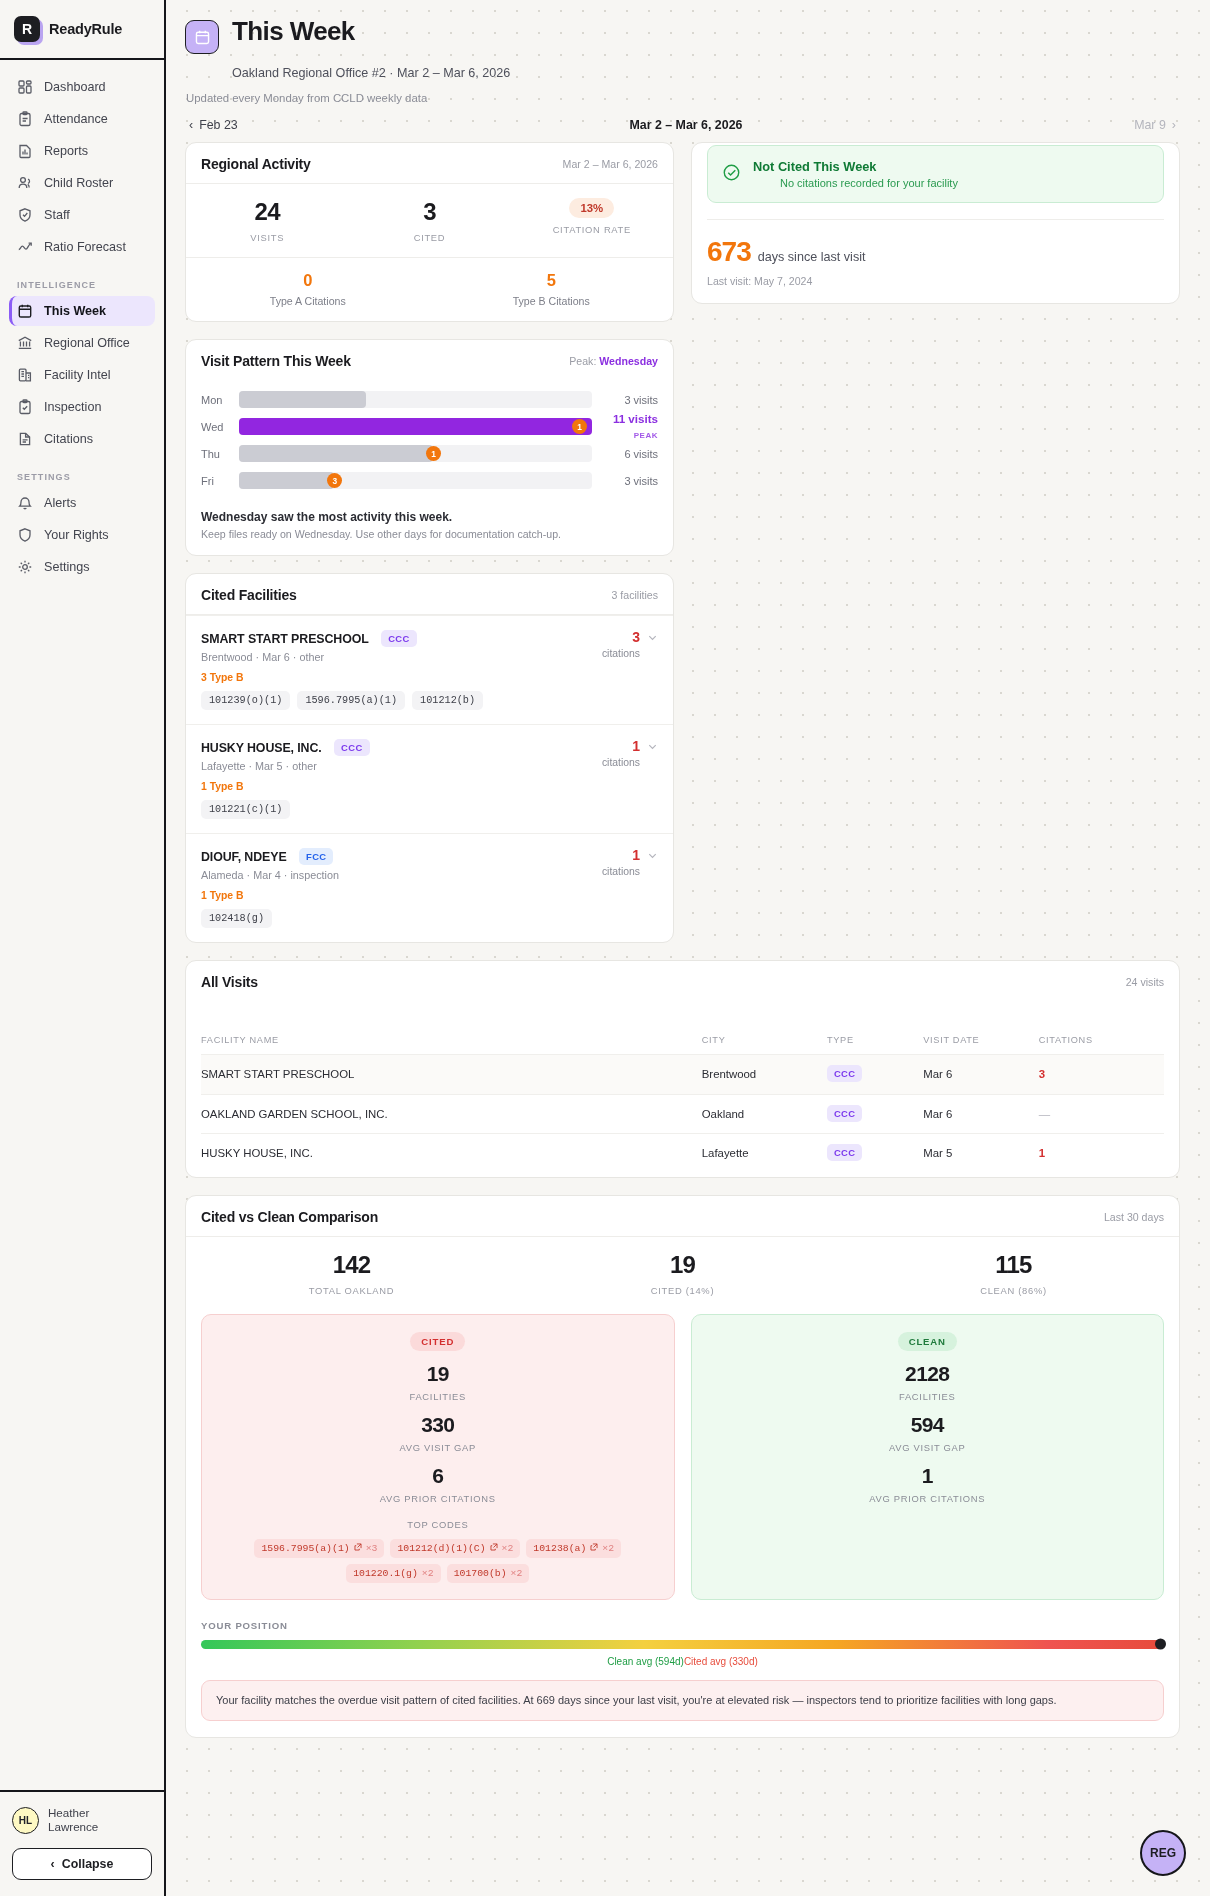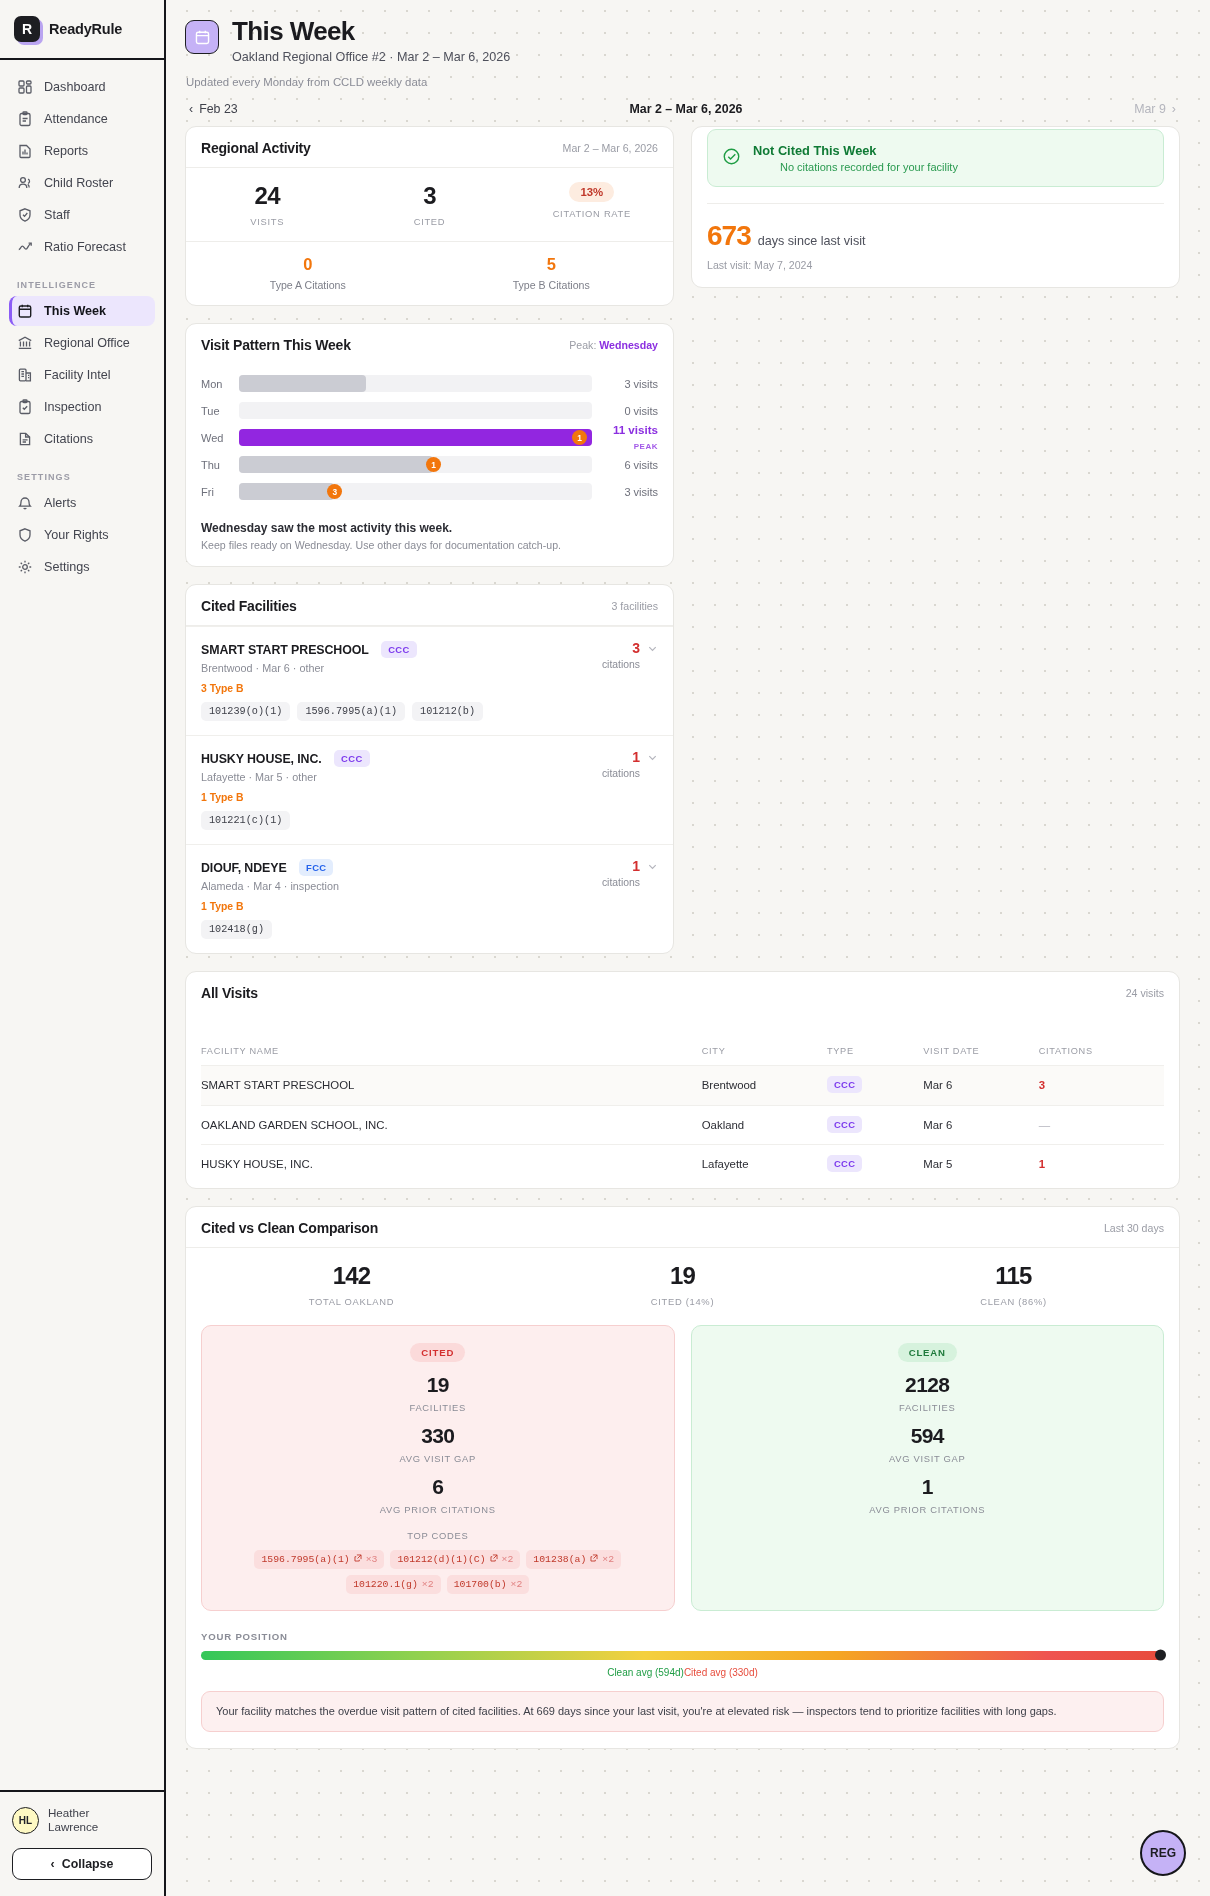--- a/index.html
+++ b/index.html
@@ -78,21 +78,21 @@
   .main { flex: 1 1 auto; height: 1896px; overflow: hidden; position: relative; }
   .page { padding: 16px 30px 0 19px; }
 
   .page-head { display: flex; align-items: flex-start; gap: 13px; }
   .page-icon {
     width: 34px; height: 34px; border-radius: 9px; flex: 0 0 34px;
     background: #c5b2f6; border: 1.8px solid #1d1e22;
     display: flex; align-items: center; justify-content: center; margin-top: 4px;
   }
   .page-title { font-size: 26px; font-weight: bold; letter-spacing: -0.6px; }
-  .page-sub { font-size: 12.6px; color: #4e505b; margin-top: 3px; }
+  .page-sub { font-size: 12.6px; color: #4e505b; margin-top: 19px; }
   .page-note { font-size: 11.4px; color: #8a8c96; margin: 12px 0 0 1px; }
 
   .weeknav {
     display: flex; align-items: center; justify-content: space-between;
     margin: 14px 4px 10px 4px; font-size: 12.4px;
   }
   .weeknav .wk-prev { color: #3f414b; display:flex; align-items:center; gap:6px; cursor:pointer; }
   .weeknav .wk-cur { font-weight: bold; color: #1b1b1f; }
   .weeknav .wk-next { color: #b4b5bd; display:flex; align-items:center; gap:6px; cursor:pointer; }
 
@@ -463,27 +463,20 @@
           <b>Wednesday</b>
         </div>
       </div>
       <div class="vp">
         <div class="vp-row">
           <div class="vp-day">Mon</div>
           <div class="vp-track">
                   <div class="vp-fill" style="width:36%"></div>
                 </div>
           <div class="vp-val">3 visits</div>
-        </div>
-        <div class="vp-row">
-          <div class="vp-day">Tue</div>
-          <div class="vp-track">
-                  <div class="vp-fill" style="width:0%"></div>
-                </div>
-          <div class="vp-val">0 visits</div>
         </div>
         <div class="vp-row">
           <div class="vp-day">Wed</div>
           <div class="vp-track">
             <div class="vp-fill peak" style="width:100%"></div>
             <div class="vp-badge">1</div>
           </div>
           <div class="vp-val peakv">
             <span>11 visits</span>
             <span class="pk">PEAK</span>

